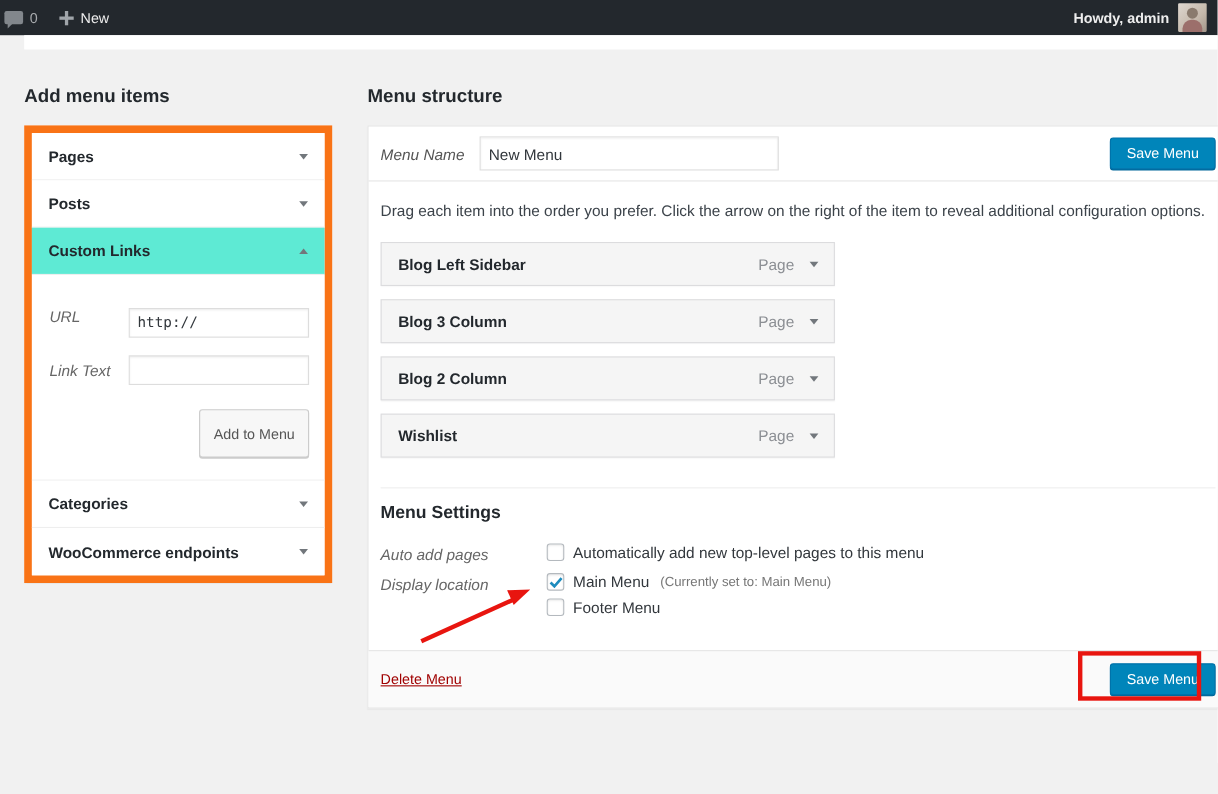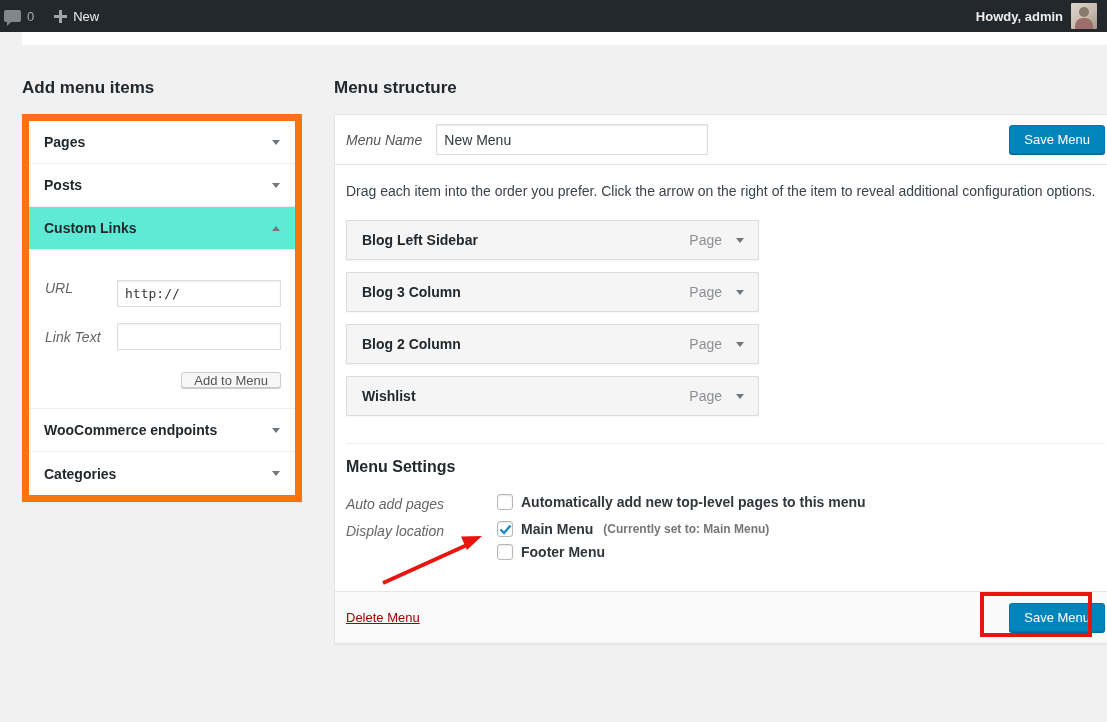--- a/index.html
+++ b/index.html
@@ -62,21 +62,21 @@
     height: 27px; border: 1px solid #ddd; background: #fff; color: #32373c;
     font-size: 14px; padding: 0 7px; width: 100%;
     box-shadow: inset 0 1px 2px rgba(0,0,0,.07); border-radius: 0;
     font-family: "Liberation Sans", sans-serif;
   }
   .mono { font-family: "DejaVu Sans Mono", monospace; font-size: 13px; margin-top: 12px; }
   .panel-btn-row { display: flex; justify-content: flex-end; margin-top: 22px; }
   .btn-secondary {
     font-family: "Liberation Sans", sans-serif;
     background: #f7f7f7; border: 1px solid #ccc; color: #555;
-    border-radius: 3px; font-size: 13px; height: 16px; padding: 0 12px;
+    border-radius: 3px; font-size: 13px; height: 44px; padding: 0 12px;
     box-shadow: 0 1px 0 #ccc; cursor: pointer;
   }
 
   
   .right-col { position: absolute; left: 334px; top: 64px; width: 783px; }
   .right-col .col-title { margin: 14px 0 16px; }
   .ms-box { position: relative; background: #fff; border: 1px solid #e3e3e3; box-shadow: 0 1px 1px rgba(0,0,0,.04); height: 530px; }
   .name-row { height: 50px; display: flex; align-items: center; padding: 0 11px; border-bottom: 1px solid #e5e5e5; }
   .name-label { font-style: italic; color: #555; font-size: 14px; margin-right: 14px; flex: none; }
   .name-input { width: 272px; height: 31px; font-size: 14px; }
@@ -94,21 +94,21 @@
     cursor: move; box-shadow: 0 1px 1px rgba(0,0,0,.03);
   }
   .mi-label { font-size: 14px; font-weight: 600; color: #23282d; }
   .mi-right { margin-left: auto; display: flex; align-items: center; gap: 12px; }
   .mi-type { font-size: 14px; color: #8c8f94; }
   .mi-toggle { display: flex; align-items: center; cursor: pointer; padding: 2px; }
   .settings-hr { border: none; border-top: 1px solid #eee; margin: 27px 0 0; }
   .settings-title { font-size: 16px; font-weight: 600; color: #23282d; margin: 14px 0 18px; }
   .settings-row { display: flex; align-items: flex-start; margin-bottom: 9px; }
   .row-label { width: 151px; flex: none; font-style: italic; color: #666; font-size: 14px; padding-top: 2px; }
-  .row-options { display: flex; flex-direction: column; gap: 7px; font-weight: bold; }
+  .row-options { display: flex; flex-direction: column; gap: 7px; }
   .check-option { display: flex; align-items: center; gap: 8px; }
   .checkbox {
     width: 16px; height: 16px; background: #fff; border: 1px solid #b4b9be;
     border-radius: 3px; box-shadow: inset 0 1px 2px rgba(0,0,0,.1);
     display: inline-flex; align-items: center; justify-content: center;
     cursor: pointer; flex: none;
   }
   .checkbox svg { display: block; }
   .opt-label { font-size: 14px; color: #32373c; }
   .opt-note { font-size: 12px; color: #767676; margin-left: 2px; }
@@ -176,26 +176,26 @@
       <div class="field-row">
         <span class="field-label">Link Text</span>
         <input class="text-input" type="text" value="" style="">
       </div>
       <div class="panel-btn-row">
         <button class="btn-secondary">Add to Menu</button>
       </div>
     </div>
 
     <div class="acc-header">
+      <span class="acc-label">Categories</span>
+      <span class="tri-down"></span>
+    </div>
+
+    <div class="acc-header">
       <span class="acc-label">WooCommerce endpoints</span>
-      <span class="tri-down"></span>
-    </div>
-
-    <div class="acc-header">
-      <span class="acc-label">Categories</span>
       <span class="tri-down"></span>
     </div>
 
   </div>
 </div>
 
 <div class="right-col">
   <h2 class="col-title">Menu structure</h2>
 
   <div class="ms-box">

